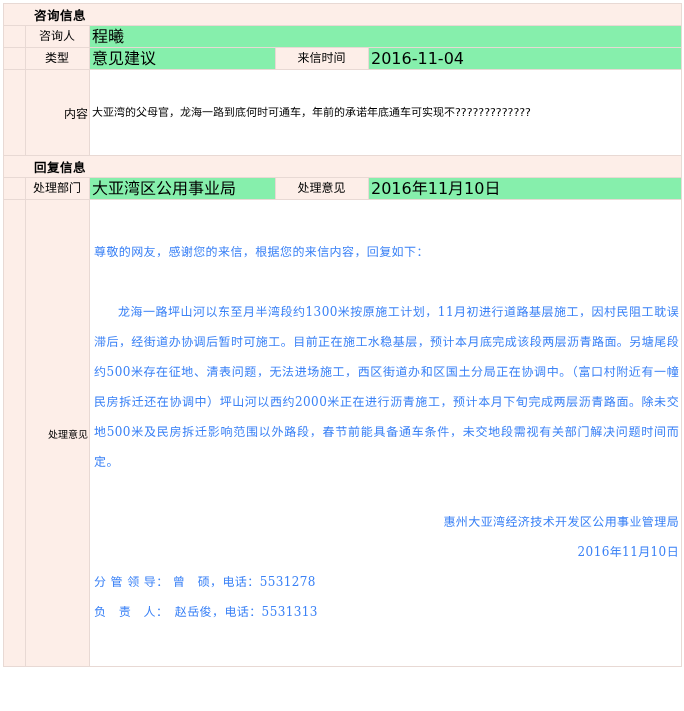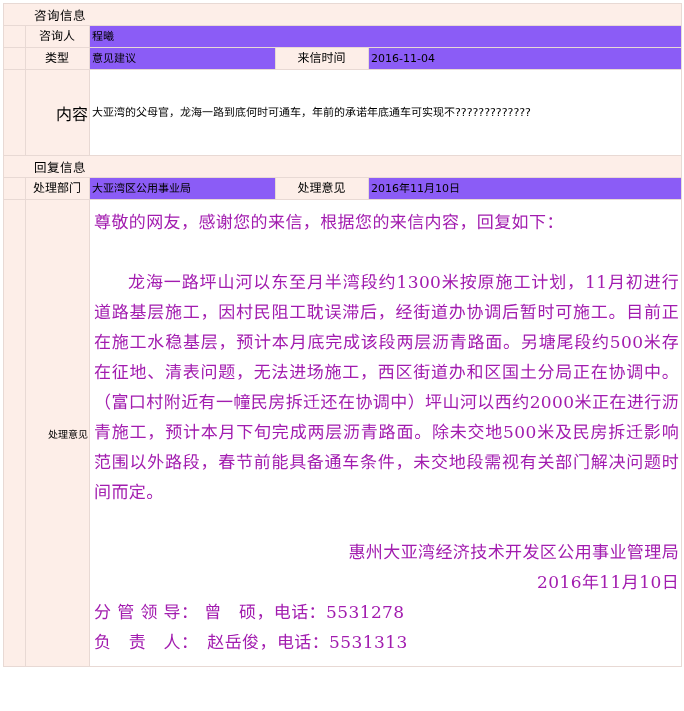--- a/index.html
+++ b/index.html
@@ -36,62 +36,62 @@
     border: 1px solid #e8d9d4;
     vertical-align: middle;
     padding: 0;
   }
 
   
   .section-header {
     background: #fdeee8;
     height: 21px;
     padding-left: 30px !important;
-    font-weight: normal;
+    font-weight: bold;
     font-size: 12.5px;
     letter-spacing: 0.5px;
     color: #000;
     vertical-align: middle;
   }
 
   
   .label-cell {
     background: #fdeee8;
     text-align: center;
     padding-right: 1px !important;
     font-size: 12px;
     line-height: 15px;
     color: #000;
     white-space: nowrap;
   }
 
   
   .value-cell {
-    background: #8b5cf6;
+    background: #86efac;
     text-align: left;
     padding-left: 2px !important;
-    font-size: 11px;
+    font-size: 16px;
     line-height: 16px;
     color: #000;
   }
 
   .spacer-cell {
     background: #fdeee8;
     border-right: none !important;
   }
 
   .row-std td { height: 21px; }
 
   
   .content-label {
     background: #fdeee8;
     text-align: right;
     padding-right: 1px !important;
     vertical-align: middle;
-    font-size: 16px;
+    font-size: 12px;
   }
   .content-value {
     background: #ffffff;
     vertical-align: middle;
     padding: 0 2px !important;
     font-size: 11px;
     line-height: 17px;
     word-break: break-all;
   }
 
@@ -102,24 +102,24 @@
     padding-right: 1px !important;
     vertical-align: middle;
     font-size: 10px;
     width: 86px;
   }
   .opinion-value {
     background: #ffffff;
     vertical-align: top;
     padding: 6px 2px 8px 4px !important;
     font-family: "DejaVu Serif", "Liberation Serif", serif;
-    font-size: 17px;
+    font-size: 12px;
     line-height: 30px;
     letter-spacing: 0.4px;
-    color: #a21caf;
+    color: #3b82f6;
     text-align: justify;
   }
   .opinion-value p {
     margin: 0;
     padding: 0;
     white-space: pre-wrap;
   }
   .op-greet { margin: 0; }
   .op-body  { margin: 0; text-indent: 2em; }
   .op-blank { height: 30px; }

